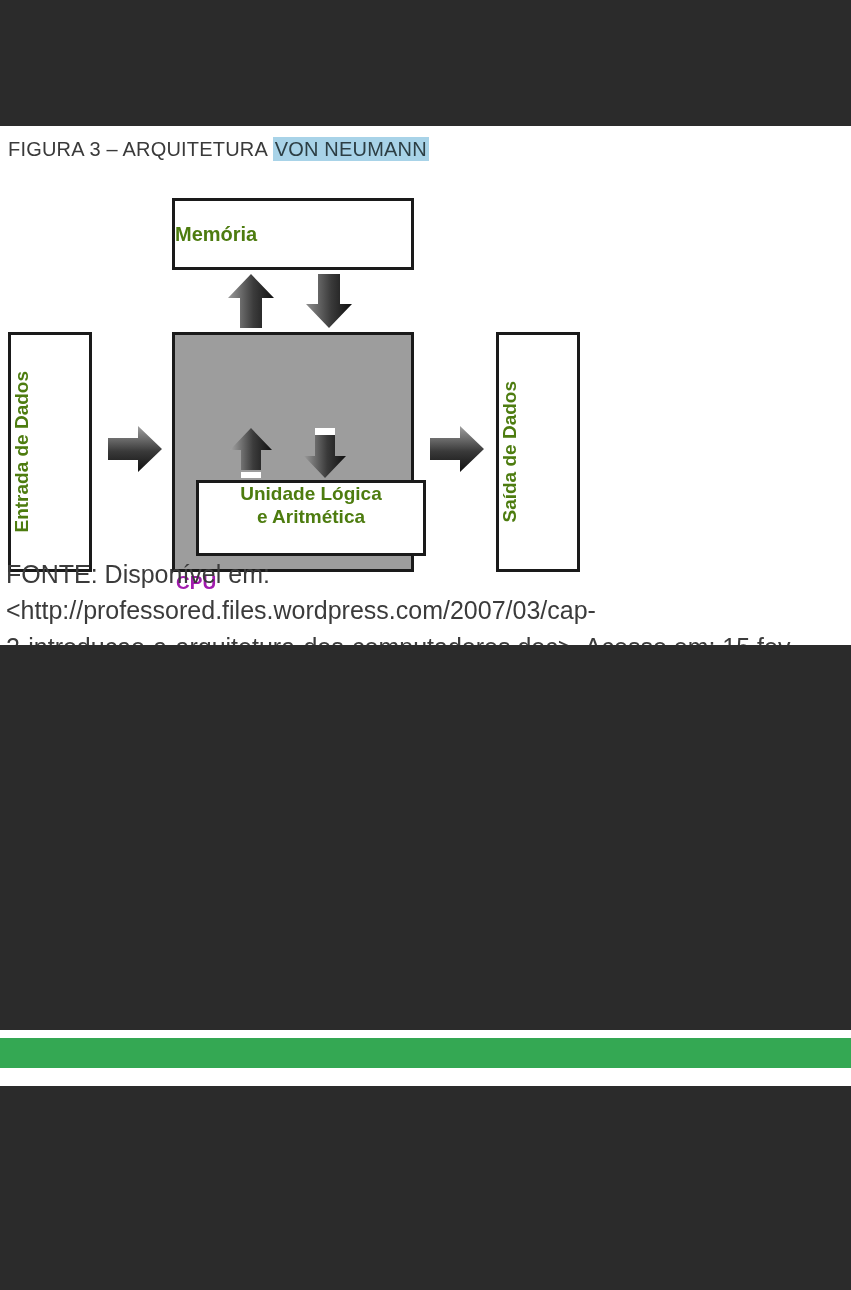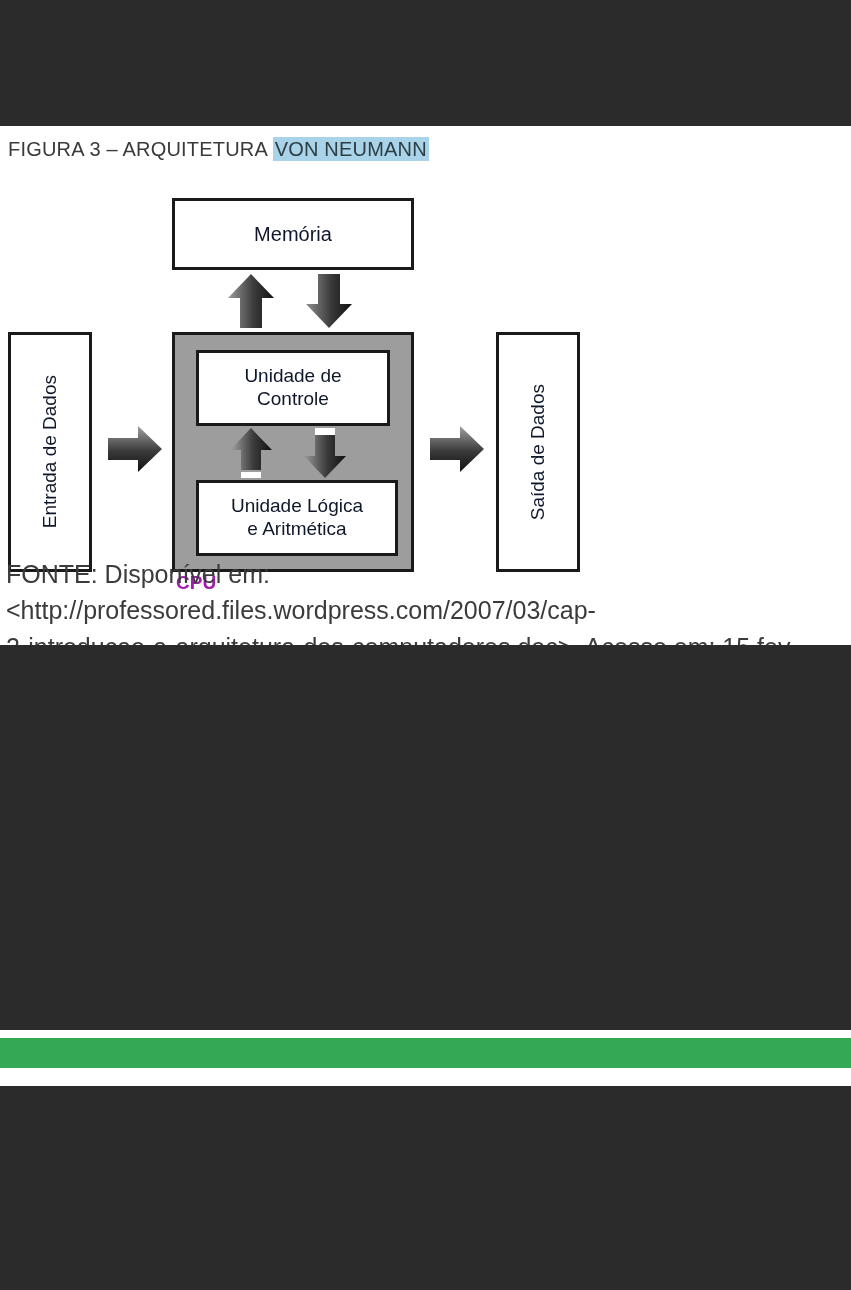--- a/index.html
+++ b/index.html
@@ -54,24 +54,23 @@
     height: 380px;
   }
 
   .box {
     position: absolute;
     background: #ffffff;
     border: 3px solid #1a1a1a;
     box-sizing: border-box;
     display: flex;
     align-items: center;
-    justify-content: center;
     text-align: center;
-    font-weight: normal;
-    color: #0f172a;
+    font-weight: bold;
+    color: #4d7c0f;
   }
 
   
   #memoria {
     left: 172px; top: 28px;
     width: 242px; height: 72px;
     font-size: 20px;
   }
 
   
@@ -96,21 +95,21 @@
     left: 196px; top: 180px;
     width: 194px; height: 76px;
     font-size: 19px;
     line-height: 1.2;
     flex-direction: column;
   }
 
   
   #ula {
     left: 196px; top: 310px;
-    width: 202px; height: 76px;
+    width: 230px; height: 76px;
     font-size: 19px;
     line-height: 1.2;
     flex-direction: column;
   }
 
   
   #entrada {
     left: 8px; top: 162px;
     width: 84px; height: 240px;
     font-size: 19px;
@@ -215,24 +214,20 @@
             <stop offset="55%" stop-color="#3a3a3a"></stop>
             <stop offset="100%" stop-color="#0f0f0f"></stop>
           </linearGradient>
         </defs>
         <polygon points="12,0 34,0 34,30 46,30 23,54 0,30 12,30" fill="url(#gDn)"></polygon>
       </svg>
     </div>
 
     <div id="cpu-box"></div>
 
-    <div class="box" id="uc">
-      <span>Unidade de</span>
-      <span>Controle</span>
-    </div>
 
     <div class="arrow" style="left:230px; top:258px;">
       <svg width="42" height="50" viewBox="0 0 42 50">
         <defs>
           <linearGradient id="gUp2" x1="0" y1="0" x2="1" y2="0">
             <stop offset="0%" stop-color="#a5a5a5"></stop>
             <stop offset="55%" stop-color="#3c3c3c"></stop>
             <stop offset="100%" stop-color="#111111"></stop>
           </linearGradient>
         </defs>

